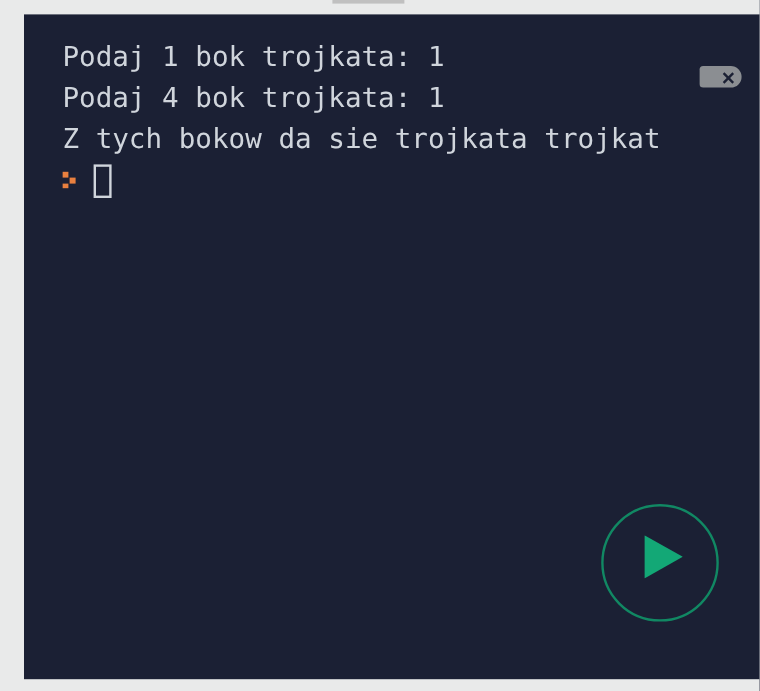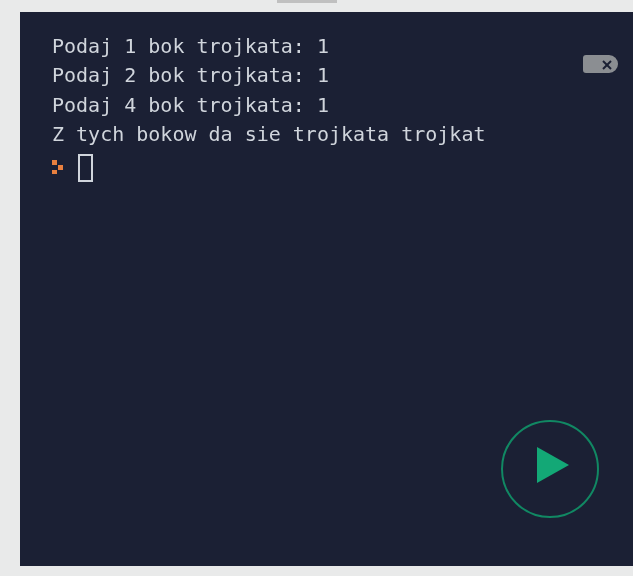--- a/index.html
+++ b/index.html
@@ -29,21 +29,21 @@
     }
     .terminal {
       position: absolute;
       left: 20px;
       top: 12px;
       right: 0;
       bottom: 10px;
       background: #1b2034;
       padding: 20px 18px 18px 32px;
       font-family: "DejaVu Sans Mono", "Liberation Mono", "Courier New", monospace;
-      font-size: 20px;
+      font-size: 23px;
       line-height: 1.47;
       color: #d0d5dc;
       font-weight: 500;
       overflow: hidden;
     }
     .terminal-line {
       white-space: pre-wrap;
       word-break: break-all;
     }
     .close-badge {
@@ -137,21 +137,20 @@
   <div class="close-badge">
     <span>
       <svg viewBox="0 0 10 10">
         <line x1="1" y1="1" x2="9" y2="9"></line>
         <line x1="9" y1="1" x2="1" y2="9"></line>
       </svg>
     </span>
   </div>
 
   <div class="terminal-line">Podaj 1 bok trojkata: 1</div>
-  <div class="terminal-line">Podaj 2 bok trojkata: 1</div>
   <div class="terminal-line">Podaj 4 bok trojkata: 1</div>
   <div class="terminal-line">Z tych bokow da sie trojkata trojkat</div>
 
   <div class="prompt-row">
     <span class="prompt-icon">
       <svg viewBox="0 0 12 14">
         <rect x="0" y="0" width="5" height="5" fill="#e9803f"></rect>
         <rect x="6" y="5" width="5" height="5" fill="#e9803f"></rect>
         <rect x="0" y="10" width="5" height="4" fill="#e9803f"></rect>
       </svg>

